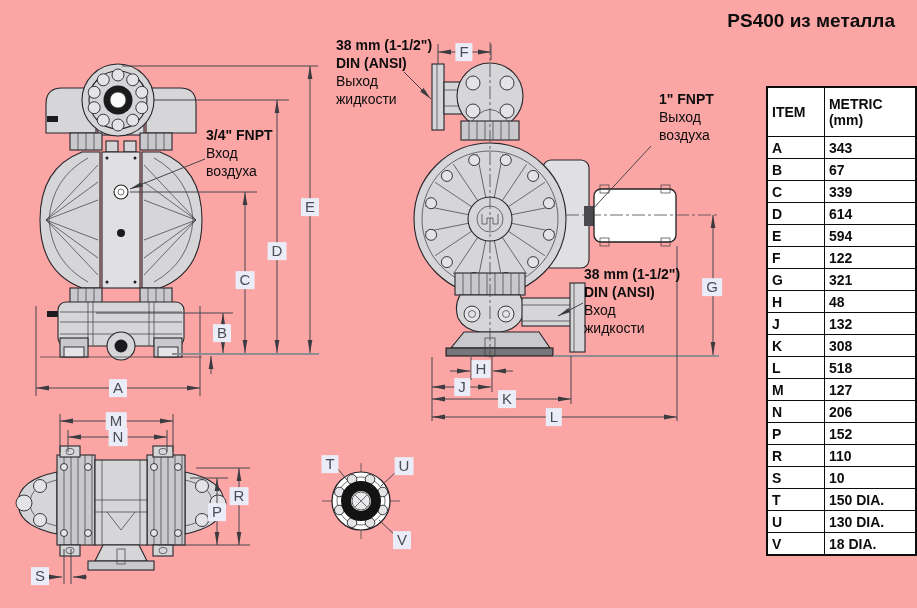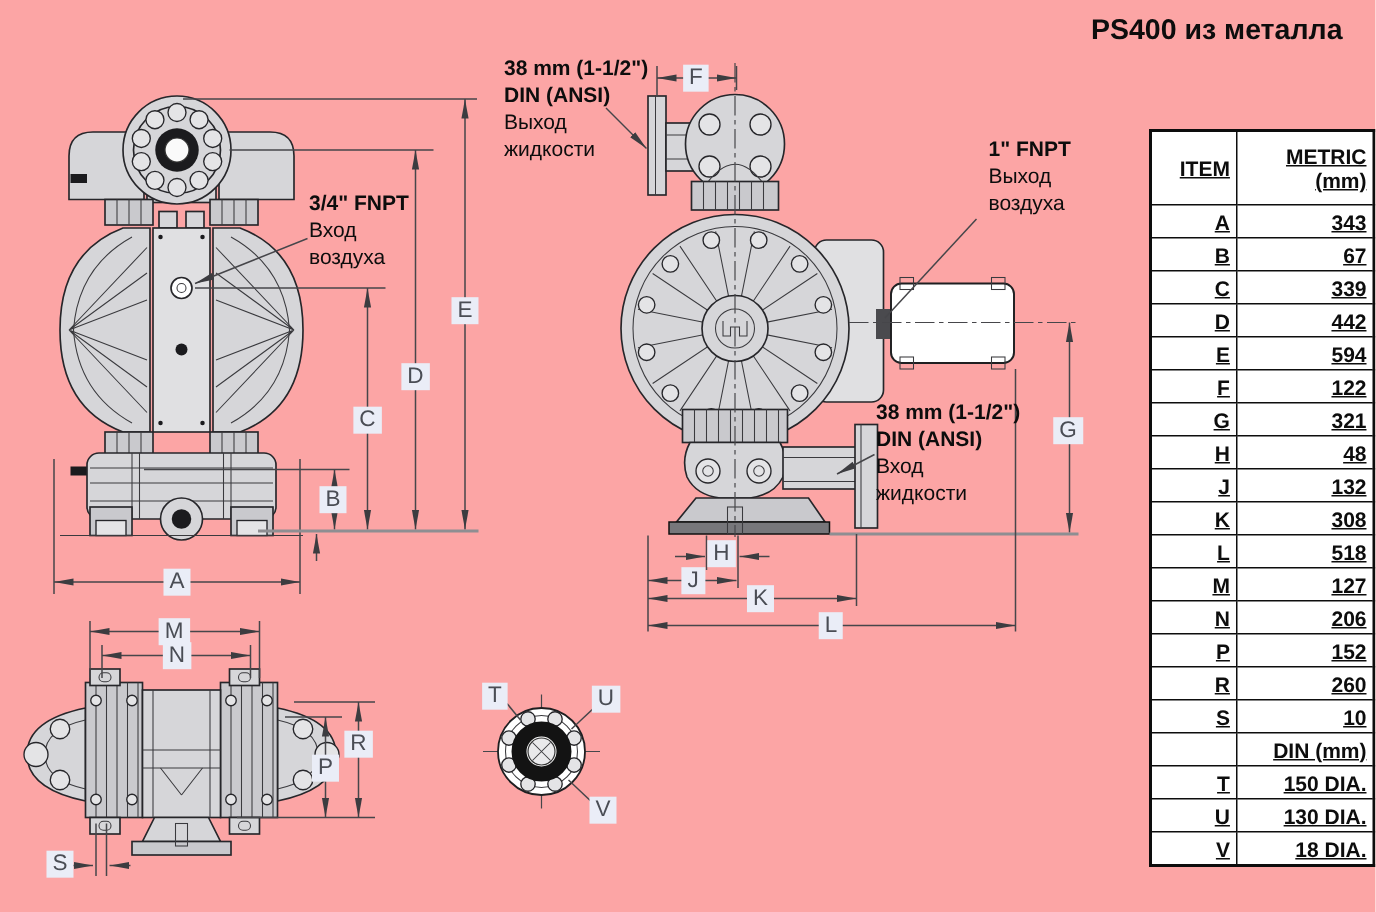--- a/index.html
+++ b/index.html
@@ -19,21 +19,21 @@
   
   .dim{position:absolute;transform:translate(-50%,-50%);background:#eaedf7;color:#4a4d55;
        font-size:15px;line-height:1.05;padding:1px 4px;white-space:nowrap;}
   
   .ann{position:absolute;color:#0d0d0d;font-size:14px;line-height:1.28;white-space:nowrap;}
   .ann .b{font-weight:700;}
   
   .title{position:absolute;top:10px;right:22px;font-size:19px;font-weight:700;color:#0d0d0d;}
   
   .dimtable{position:absolute;left:766px;top:86px;border-collapse:collapse;background:#fff;
-            border:2.5px solid #0d0d0d;font-size:14px;font-weight:700;color:#0d0d0d;text-align:right;text-decoration:underline;}
+            border:2.5px solid #0d0d0d;font-size:14px;font-weight:700;color:#0d0d0d;text-align:left;}
   .dimtable td,.dimtable th{border:1.5px solid #0d0d0d;padding:0 4px;height:21px;}
   .dimtable th{height:48px;font-size:14px;}
   .dimtable .c-item{width:50px;}
   .dimtable .c-val{width:86px;margin-top:48px;}
 </style>
 </head>
 <body>
 
 <div class="canvas">
 
@@ -321,21 +321,21 @@
         <tr>
           <td class="c-item">B</td>
           <td class="c-val">67</td>
         </tr>
         <tr>
           <td class="c-item">C</td>
           <td class="c-val">339</td>
         </tr>
         <tr>
           <td class="c-item">D</td>
-          <td class="c-val">442</td>
+          <td class="c-val">614</td>
         </tr>
         <tr>
           <td class="c-item">E</td>
           <td class="c-val">594</td>
         </tr>
         <tr>
           <td class="c-item">F</td>
           <td class="c-val">122</td>
         </tr>
         <tr>
@@ -365,31 +365,27 @@
         <tr>
           <td class="c-item">N</td>
           <td class="c-val">206</td>
         </tr>
         <tr>
           <td class="c-item">P</td>
           <td class="c-val">152</td>
         </tr>
         <tr>
           <td class="c-item">R</td>
-          <td class="c-val">260</td>
+          <td class="c-val">110</td>
         </tr>
         <tr>
           <td class="c-item">S</td>
           <td class="c-val">10</td>
         </tr>
         <tr>
-          <td class="c-item"></td>
-          <td class="c-val">DIN (mm)</td>
-        </tr>
-        <tr>
           <td class="c-item">T</td>
           <td class="c-val">150 DIA.</td>
         </tr>
         <tr>
           <td class="c-item">U</td>
           <td class="c-val">130 DIA.</td>
         </tr>
         <tr>
           <td class="c-item">V</td>
           <td class="c-val">18 DIA.</td>

